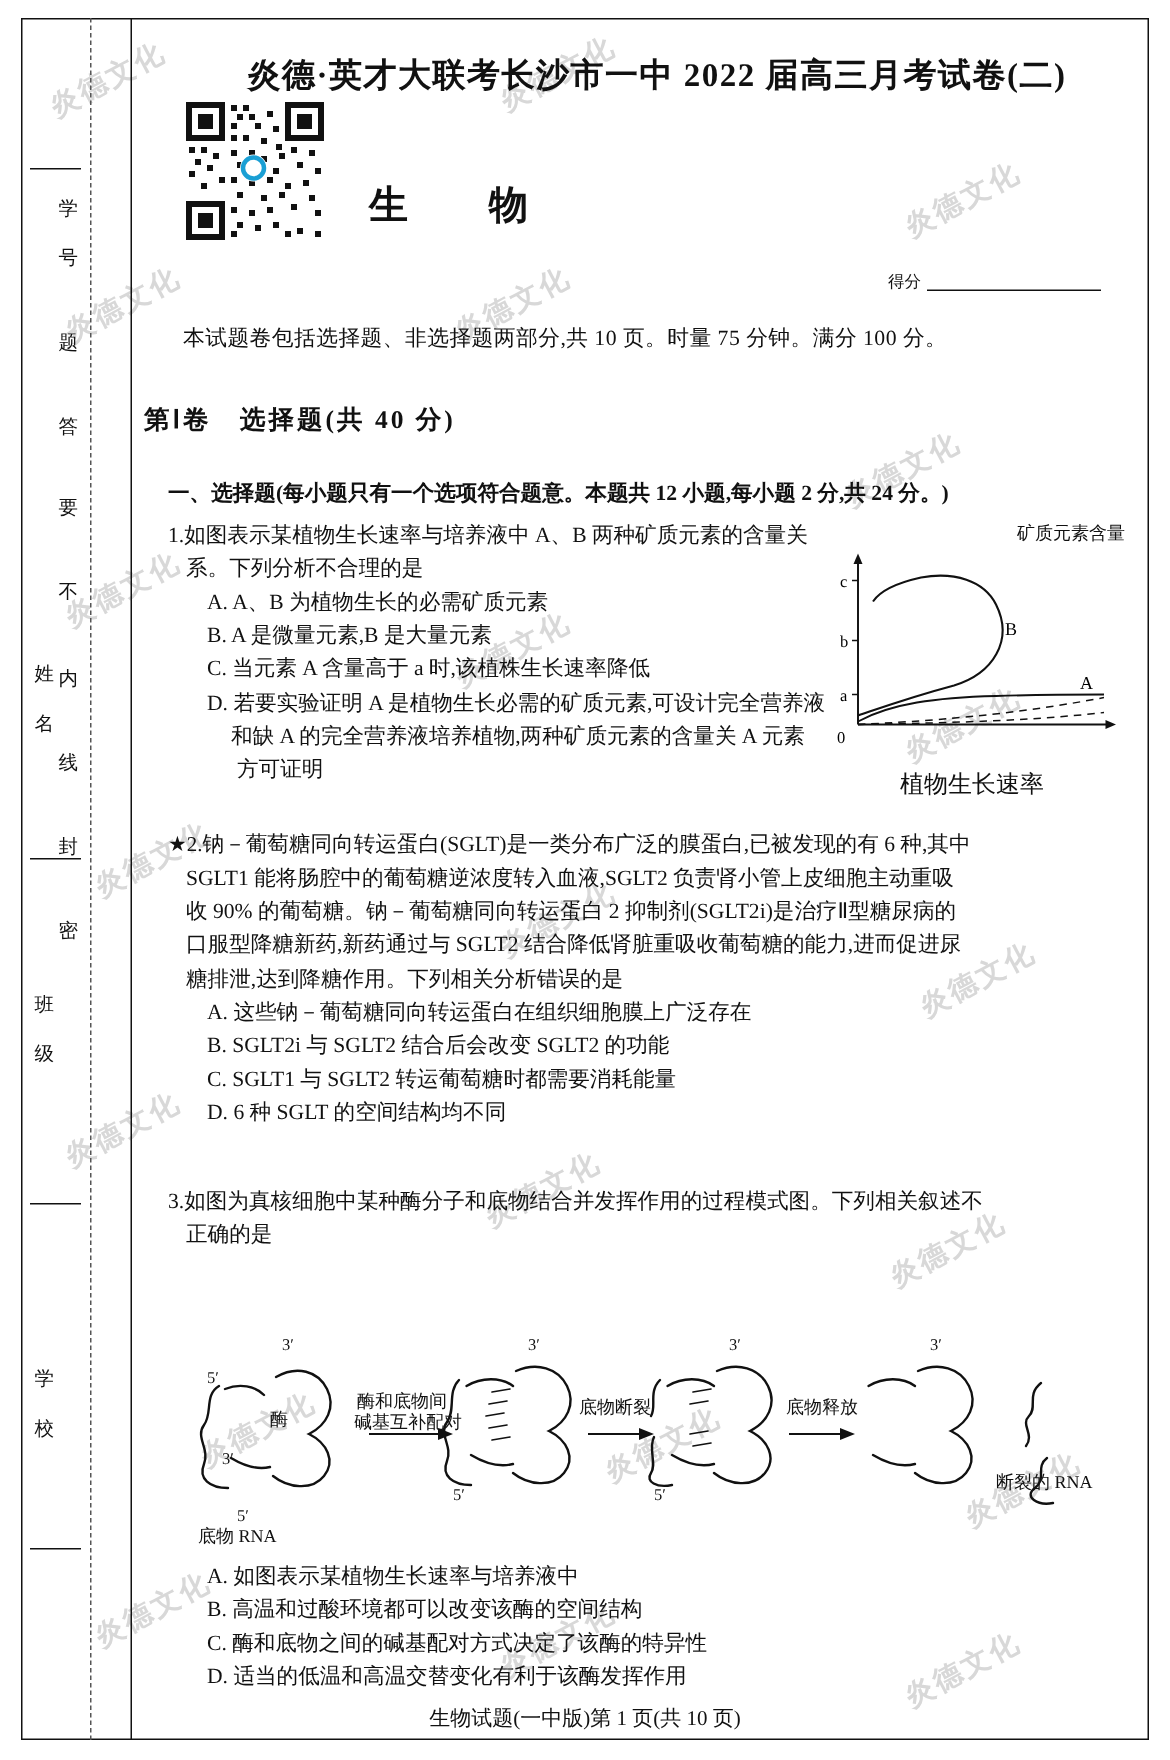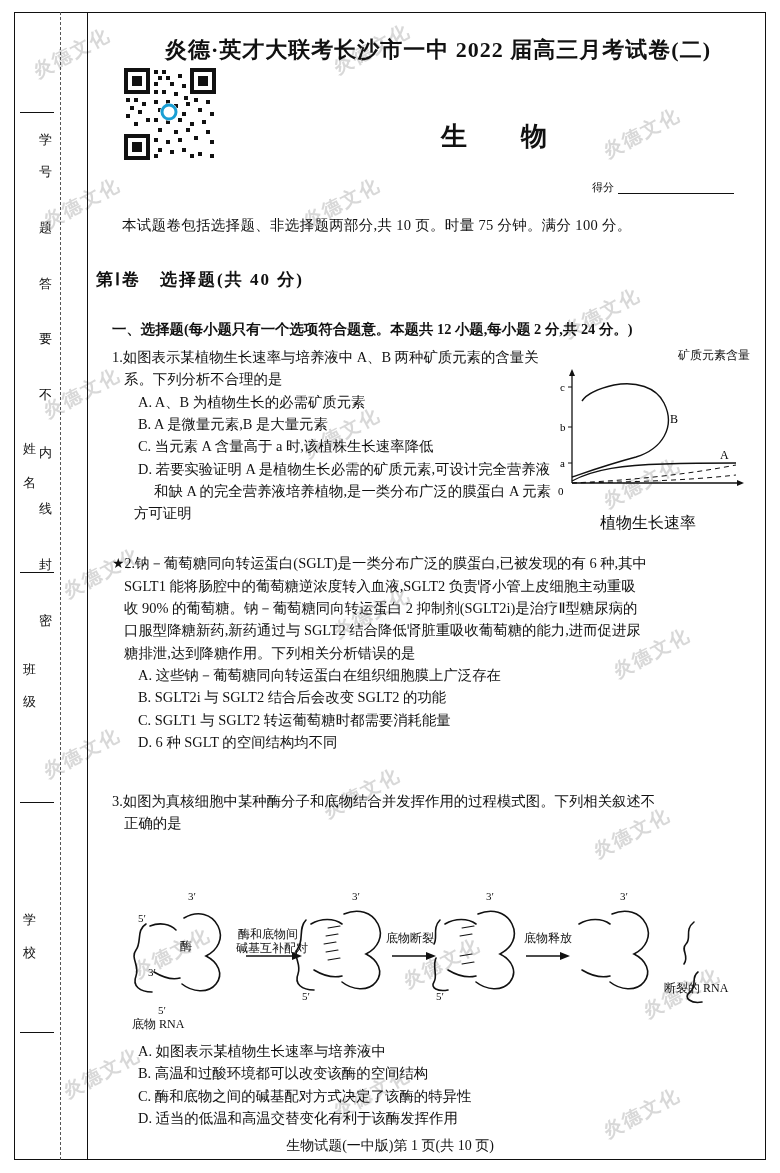--- a/index.html
+++ b/index.html
@@ -69,21 +69,20 @@
     text-align: center;
     letter-spacing: 1px;
     margin-left: 24px;
     font-family: "Liberation Serif", serif;
     margin-top: 15px;
   }
   .subject {
     font-size: 26px;
     font-weight: bold;
     letter-spacing: 14px;
-    text-align: center;
     margin-top: 54px;
     margin-left: 150px;
   }
   .qr {
     position: absolute;
     left: 26px; top: 46px;
     width: 96px; height: 96px;
   }
   .qr svg { display:block; }
 
@@ -316,22 +315,22 @@
 
     <div class="q-block q1">
       <div class="stem">
         <div><span>1.</span><span>如图表示某植物生长速率与培养液中 A、B 两种矿质元素的含量关</span></div>
         <div class="indent1">系。下列分析不合理的是</div>
       </div>
       <div class="opt">A. A、B 为植物生长的必需矿质元素</div>
       <div class="opt">B. A 是微量元素,B 是大量元素</div>
       <div class="opt">C. 当元素 A 含量高于 a 时,该植株生长速率降低</div>
       <div class="opt">D. 若要实验证明 A 是植物生长必需的矿质元素,可设计完全营养液</div>
-      <div class="opt" style="margin-left:42px;">和缺 A 的完全营养液培养植物,是一类分布广泛的膜蛋白 A 元素</div>
-      <div class="opt" style="margin-left:22px;">方可证明</div>
+      <div class="opt" style="margin-left:42px;">和缺 A 的完全营养液培养植物,两种矿质元素的含量关 A 元素</div>
+      <div class="opt" style="margin-left:46px;">方可证明</div>
 
       <div class="chart1">
         <div class="chart-title">矿质元素含量</div>
         <svg width="208" height="138" viewBox="0 0 208 138">
 
           <line x1="28" y1="8" x2="28" y2="118" stroke="#111" stroke-width="1.3"></line>
           <line x1="28" y1="118" x2="196" y2="118" stroke="#111" stroke-width="1.3"></line>
           <polygon points="28,4 25,11 31,11" fill="#111"></polygon>
           <polygon points="200,118 193,115 193,121" fill="#111"></polygon>
 

